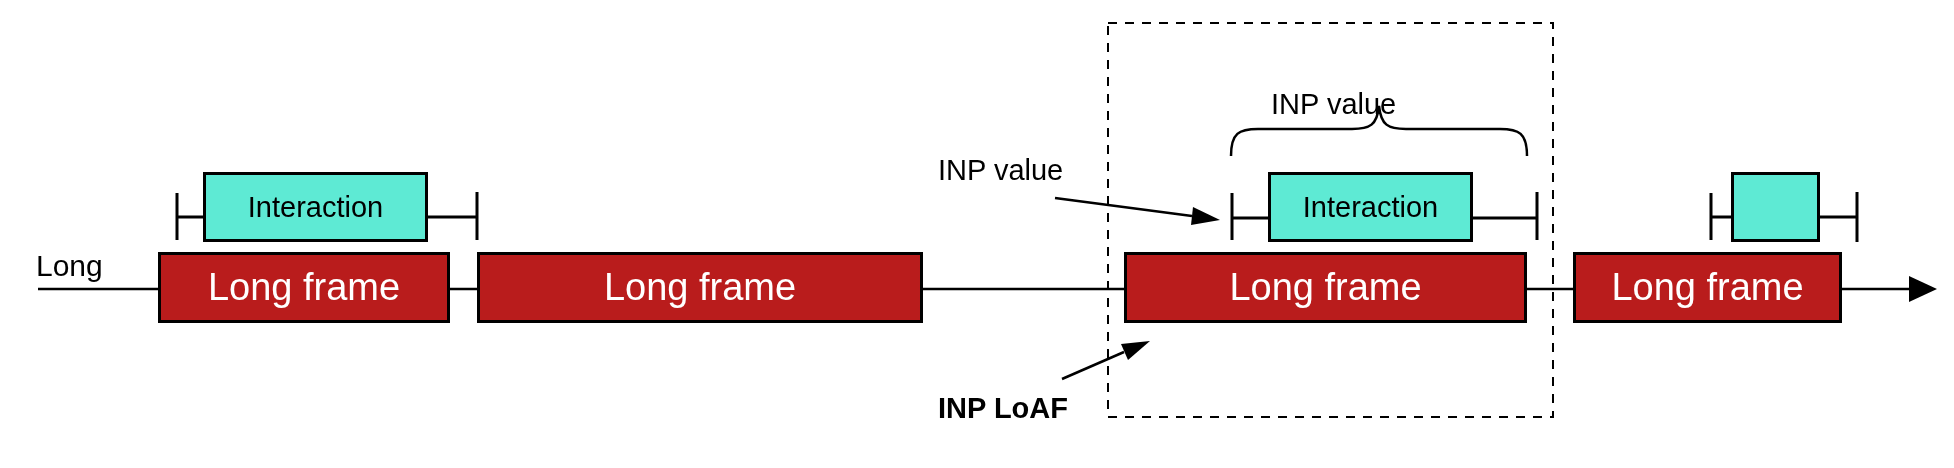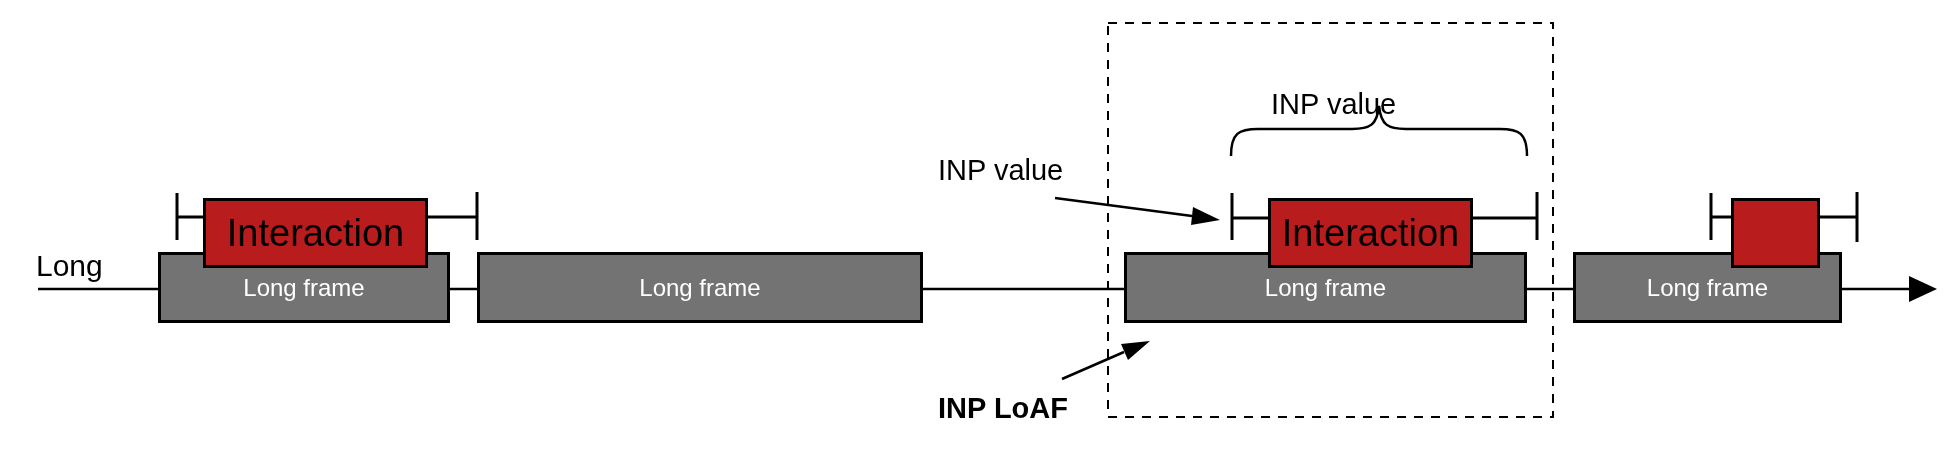--- a/index.html
+++ b/index.html
@@ -20,30 +20,30 @@
     box-sizing: border-box;
     border: 3px solid #000000;
     display: flex;
     align-items: center;
     justify-content: center;
     white-space: nowrap;
   }
   .long-frame {
     top: 252px;
     height: 71px;
-    background: #737373;
+    background: #b91c1c;
     color: #ffffff;
-    font-size: 24px;
+    font-size: 38px;
   }
   .interaction {
-    top: 198px;
+    top: 172px;
     height: 70px;
-    background: #b91c1c;
+    background: #5eead4;
     color: #000000;
-    font-size: 38px;
+    font-size: 29px;
   }
   #lf1 { left: 158px;  width: 292px; }
   #lf2 { left: 477px;  width: 446px; }
   #lf3 { left: 1124px; width: 403px; }
   #lf4 { left: 1573px; width: 269px; }
   #ia1 { left: 203px;  width: 225px; }
   #ia2 { left: 1268px; width: 205px; }
   #ia3 { left: 1731px; width: 89px;  }
   .text-label {
     position: absolute;

